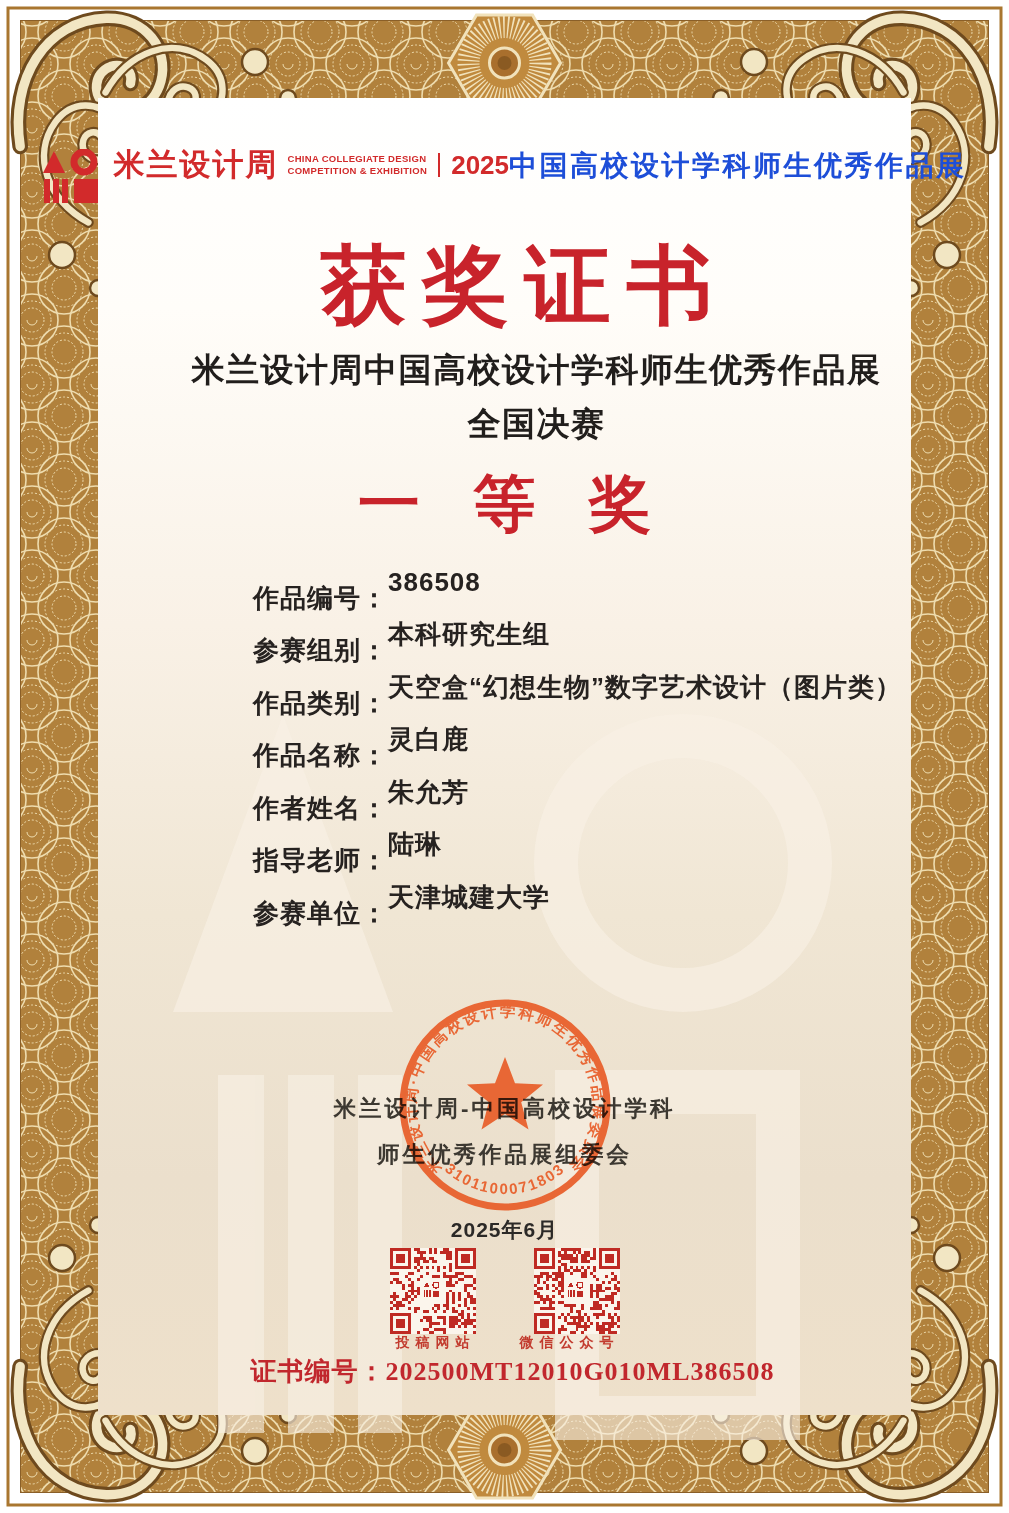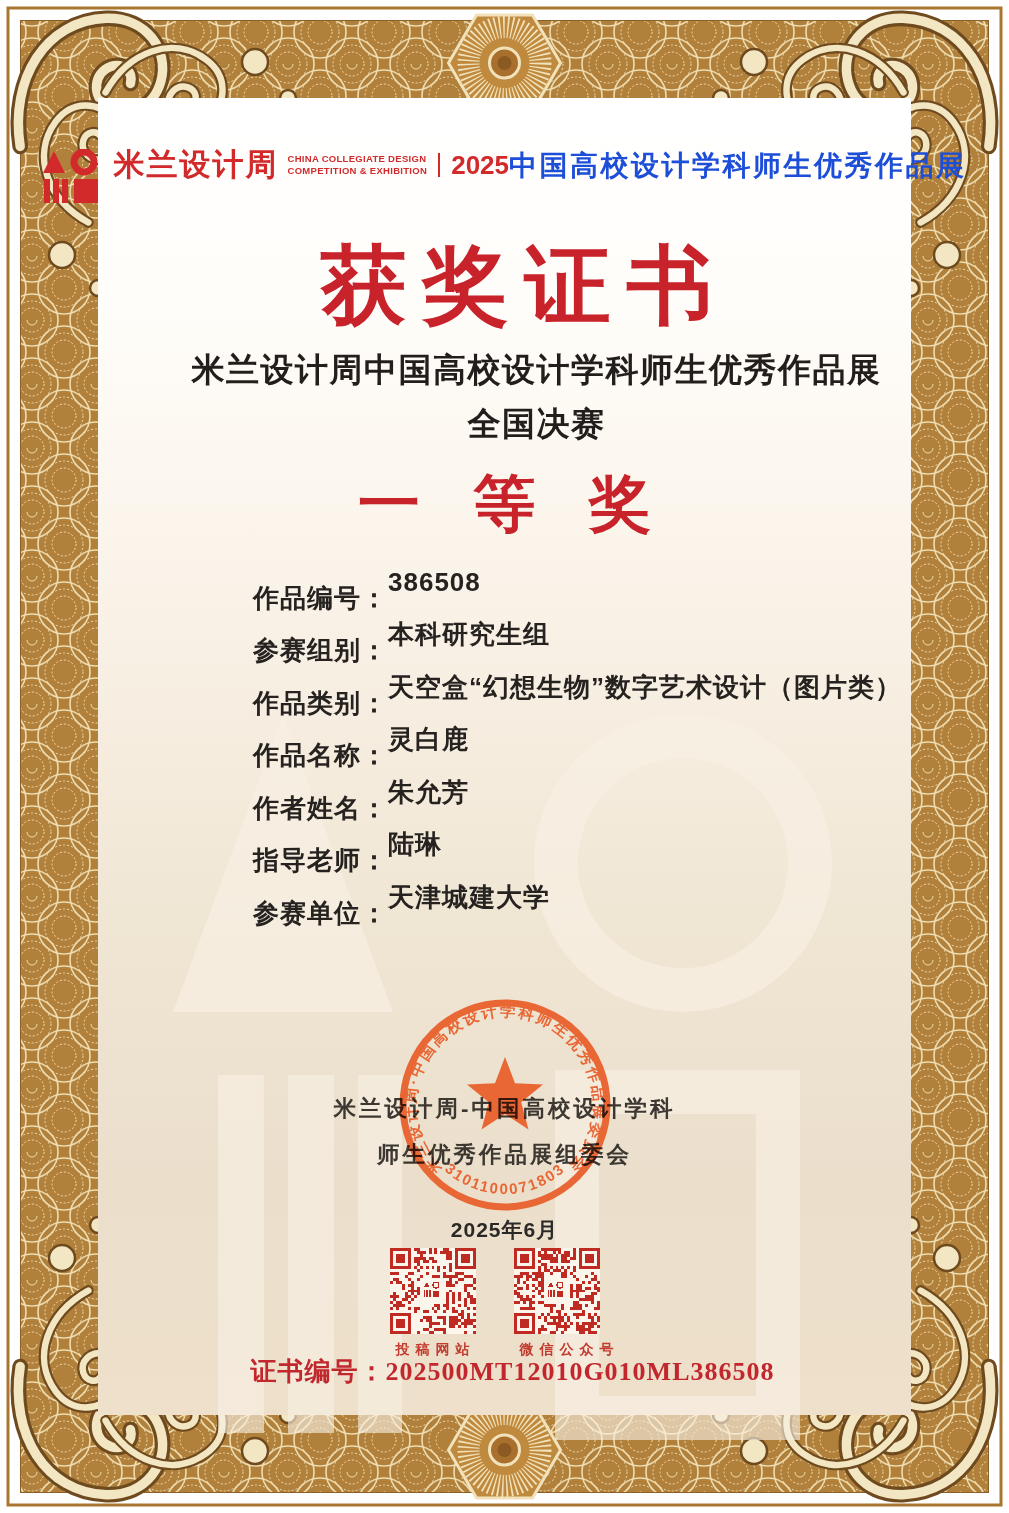--- a/index.html
+++ b/index.html
@@ -57,21 +57,21 @@
 
   .issuer{position:absolute;top:1086px;left:0;width:100%;text-align:center;z-index:2;
     font-size:22.5px;font-weight:600;color:#3c3831;letter-spacing:3px;line-height:46px;}
 
   .seal{position:absolute;left:383px;top:983px;width:244px;height:244px;z-index:4;mix-blend-mode:multiply;opacity:.95;}
   .seal text{font-family:"Liberation Sans","DejaVu Sans",sans-serif;}
 
   .date{position:absolute;top:1216px;left:0;width:100%;text-align:center;font-size:21px;font-weight:600;color:#2b2927;letter-spacing:1px;z-index:2;}
 
   .qr-row{position:absolute;top:1248px;left:0;width:100%;display:flex;justify-content:center;gap:38px;z-index:3;}
-  .qr-block{display:flex;flex-direction:column;align-items:flex-start;gap:7px;}
+  .qr-block{display:flex;flex-direction:column;align-items:flex-end;}
   .qr{width:86px;height:86px;}
   .qr svg{display:block;width:86px;height:86px;shape-rendering:crispEdges;}
   .qr-label{font-size:14px;font-weight:700;color:#c23b2e;letter-spacing:6px;text-indent:6px;}
 
   .cert-no{
     position:absolute;top:1354px;left:8px;width:100%;text-align:center;z-index:3;
     font-family:"Liberation Serif","DejaVu Serif",serif;
     font-size:26px;font-weight:700;color:#c1272d;letter-spacing:1px;
   }
 </style>

